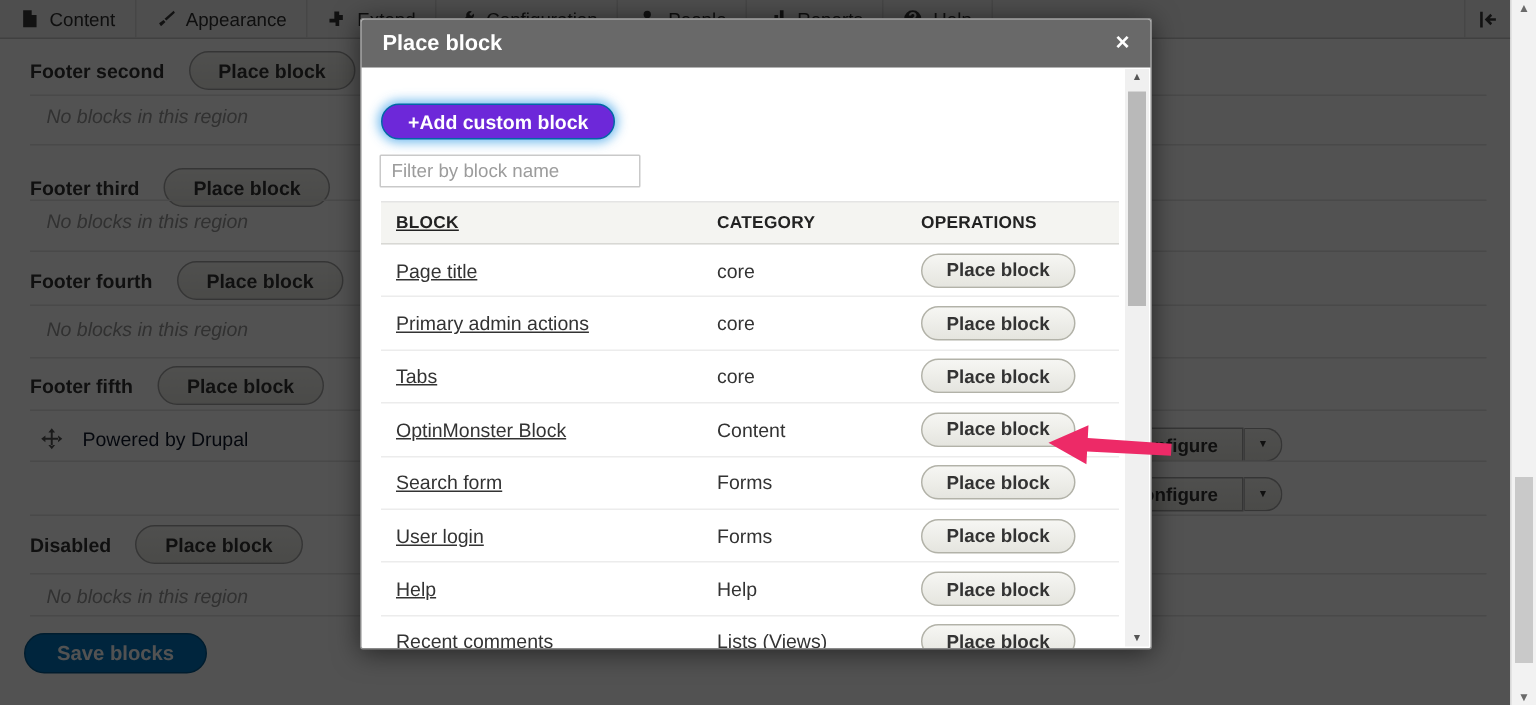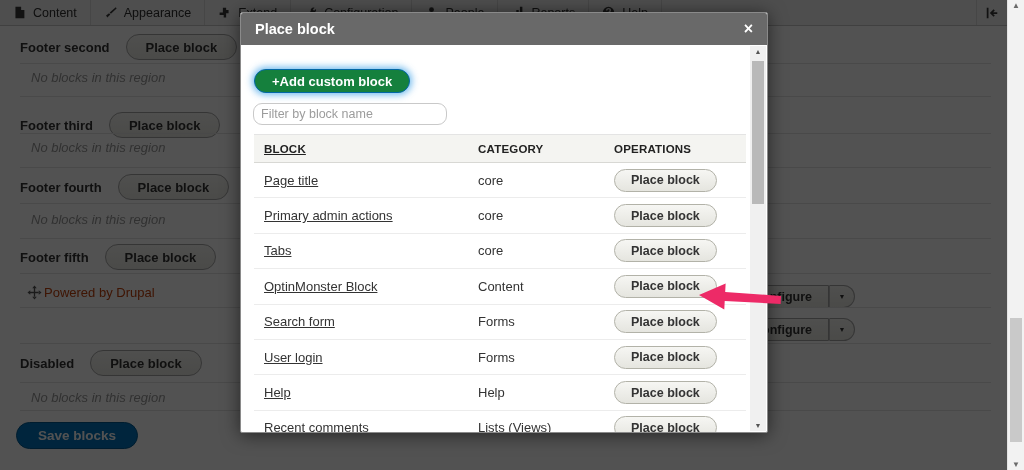--- a/index.html
+++ b/index.html
@@ -21,22 +21,22 @@
   .page-content { position:absolute; top:26px; left:0; right:17px; bottom:0; background:#fff; }
 
   .region-row { position:absolute; left:20px; display:flex; align-items:center; gap:16px; height:28px; }
   .region-name { font-weight:bold; font-size:13px; color:#333; }
   .pill-btn { display:inline-flex; align-items:center; justify-content:center; height:26px;
               padding:0 19px; border:1px solid #a6a6a6; border-radius:14px;
               background:linear-gradient(#f5f5f2,#e7e7e1); font-weight:bold; font-size:13px;
               color:#333; cursor:pointer; white-space:nowrap; }
   .sep { position:absolute; left:20px; right:16px; height:1px; background:#e2e2e2; }
   .empty-text { position:absolute; left:31px; font-style:italic; font-size:13px; color:#989898; }
-  .block-row { position:absolute; left:27px; display:flex; align-items:center; gap:2px;
-               height:30px; font-size:13px; color:#c2410c; }
+  .block-row { position:absolute; left:27px; display:flex; align-items:center; gap:13px;
+               height:30px; font-size:13px; color:#0f172a; }
   .drag-handle svg { width:15px; height:15px; fill:#555; display:block; }
   .configure-group { position:absolute; display:flex; height:23px; }
   .configure-btn { display:flex; align-items:center; padding:0 16px; border:1px solid #a6a6a6;
                    border-radius:13px 0 0 13px; background:linear-gradient(#f5f5f2,#e7e7e1);
                    font-weight:bold; font-size:12.5px; color:#333; cursor:pointer; }
   .configure-caret { display:flex; align-items:center; justify-content:center; width:26px;
                      border:1px solid #a6a6a6; border-left:1px solid #b9b9b9;
                      border-radius:0 13px 13px 0; background:linear-gradient(#f5f5f2,#e7e7e1);
                      font-size:7px; color:#333; cursor:pointer; }
   .save-btn { position:absolute; left:16px; top:396px; height:27px; padding:0 21px;
@@ -57,25 +57,25 @@
   .modal { position:absolute; left:240px; top:12px; width:528px; height:421px; background:#fff;
            border:1px solid #8a8a8a; box-shadow:0 2px 18px rgba(0,0,0,0.55); border-radius:2px; }
   .modal-header { height:32px; background:#696969; display:flex; align-items:center;
                   padding:0 14px; border-radius:2px 2px 0 0; }
   .modal-title { color:#fff; font-weight:bold; font-size:14.5px; }
   .modal-close { margin-left:auto; color:#fff; font-weight:bold; font-size:16px; line-height:1;
                  cursor:pointer; }
   .modal-body { position:absolute; top:32px; left:0; right:18px; bottom:0; overflow:hidden; }
 
   .add-btn { position:absolute; left:13px; top:24px; height:24px; padding:0 17px;
-             display:inline-flex; align-items:center; background:#15803d; border:1px solid #0267a5;
+             display:inline-flex; align-items:center; background:#6d28d9; border:1px solid #0267a5;
              border-radius:13px; color:#fff; font-weight:bold; font-size:13px; cursor:pointer;
              box-shadow:0 0 7px 2px rgba(90,175,235,0.85); }
-  .filter-input { position:absolute; left:12px; top:58px; width:194px; height:22px;
-                  border:1px solid #c9c9c9; border-radius:9px; font-size:12.5px; color:#333;
+  .filter-input { position:absolute; left:12px; top:58px; width:174px; height:22px;
+                  border:1px solid #c9c9c9; border-radius:1px; font-size:12.5px; color:#333;
                   padding:0 7px; font-family:"Liberation Sans",sans-serif; }
   .filter-input::placeholder { color:#9c9c9c; opacity:1; }
 
   .block-table { position:absolute; left:13px; top:89px; width:492px; }
   .t-head { display:flex; align-items:center; height:29px; background:#f4f4f1;
             border-top:1px solid #e4e4e4; border-bottom:1px solid #d8d8d4; }
   .t-head > div { font-size:11.5px; font-weight:bold; color:#222; letter-spacing:0.2px; }
   .t-row { display:flex; align-items:center; height:35.4px; border-bottom:1px solid #ececec; }
   .c1 { width:224px; padding-left:10px; font-size:13px; color:#333;text-decoration:underline; }
   .c2 { width:136px; font-size:13px; color:#333; }

